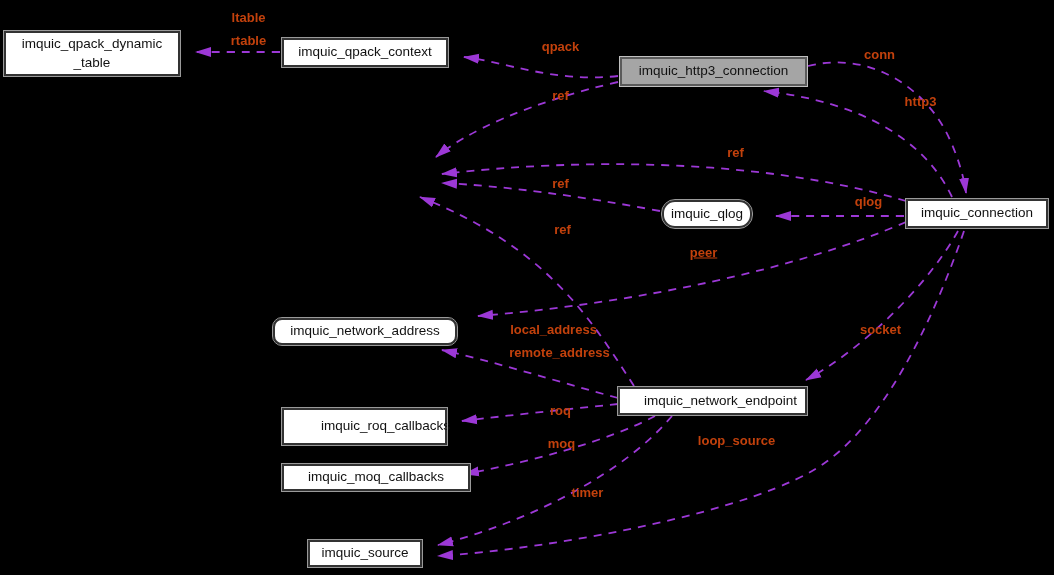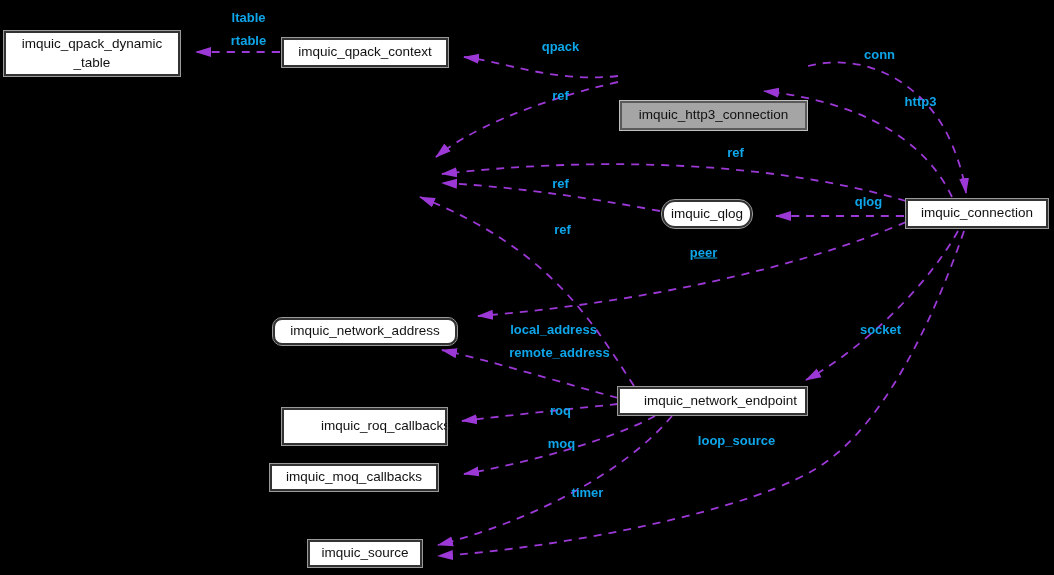--- a/index.html
+++ b/index.html
@@ -8,24 +8,24 @@
     font-family:"Liberation Sans", sans-serif;
   }
   #edges{position:absolute;left:0;top:0;width:1054px;height:575px;}
   .node{
     position:absolute;box-sizing:border-box;background:#ffffff;
     border:2px solid #333333;outline:1px solid #9a9a9a;
     color:#111111;font-size:13.5px;line-height:1.4;
     display:flex;align-items:center;justify-content:center;text-align:center;
     white-space:pre-line;cursor:pointer;
   }
-  .node.highlight{background:#a5a5a5;border-color:#5a5a5a;outline-color:#c0c0c0;margin-top:44px;}
+  .node.highlight{background:#a5a5a5;border-color:#5a5a5a;outline-color:#c0c0c0;}
   .edge-label{
     position:absolute;transform:translate(-50%,-50%);
-    color:#0ea5e9;font-size:13px;font-weight:600;white-space:nowrap;padding-left:47px;
+    color:#c2410c;font-size:13px;font-weight:600;white-space:nowrap;padding-left:47px;
   }
 </style>
 </head>
 <body>
 
 <div id="canvas">
 
   <svg id="edges" width="1054" height="575" viewBox="0 0 1054 575">
     <defs>
       <marker id="arrow" markerUnits="userSpaceOnUse" markerWidth="17" markerHeight="12" refX="15" refY="6" orient="auto">
@@ -54,21 +54,21 @@
 
   <div class="node" style="left:4px;top:31px;width:176px;height:45px;">imquic_qpack_dynamic
 _table</div>
   <div class="node" style="left:282px;top:38px;width:166px;height:29px;">imquic_qpack_context</div>
   <div class="node highlight" style="left:620px;top:57px;width:187px;height:29px;">imquic_http3_connection</div>
   <div class="node" style="left:662px;top:200px;width:90px;height:28px;border-radius:13px;">imquic_qlog</div>
   <div class="node" style="left:906px;top:199px;width:142px;height:29px;">imquic_connection</div>
   <div class="node" style="left:273px;top:318px;width:184px;height:27px;border-radius:9px;">imquic_network_address</div>
   <div class="node" style="left:618px;top:387px;width:189px;height:28px;padding-left:16px;">imquic_network_endpoint</div>
   <div class="node" style="left:282px;top:408px;width:165px;height:37px;padding-left:42px;">imquic_roq_callbacks</div>
-  <div class="node" style="left:270px;top:464px;width:168px;height:27px;">imquic_moq_callbacks</div>
+  <div class="node" style="left:282px;top:464px;width:188px;height:27px;">imquic_moq_callbacks</div>
   <div class="node" style="left:308px;top:540px;width:114px;height:27px;">imquic_source</div>
 
   <span class="edge-label" style="left:225px;top:17px;">ltable</span>
   <span class="edge-label" style="left:225px;top:40px;">rtable</span>
   <span class="edge-label" style="left:537px;top:46px;">qpack</span>
   <span class="edge-label" style="left:537px;top:95px;">ref</span>
   <span class="edge-label" style="left:858px;top:101px;margin-left:39px;">http3</span>
   <span class="edge-label" style="left:856px;top:54px;">conn</span>
   <span class="edge-label" style="left:712px;top:152px;">ref</span>
   <span class="edge-label" style="left:537px;top:183px;">ref</span>

